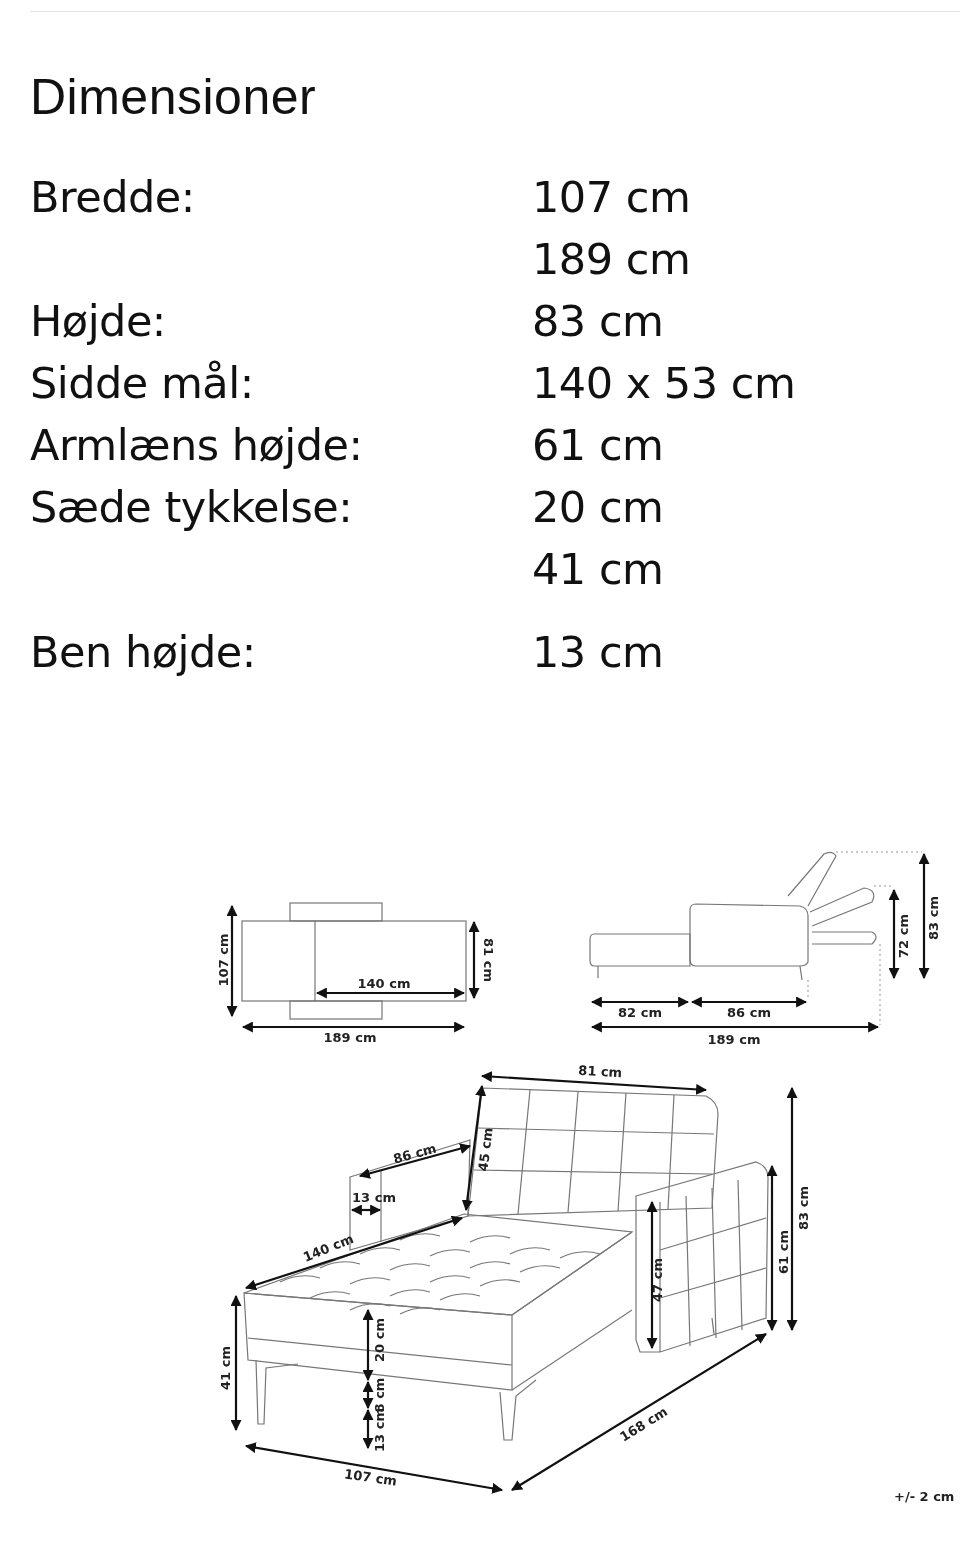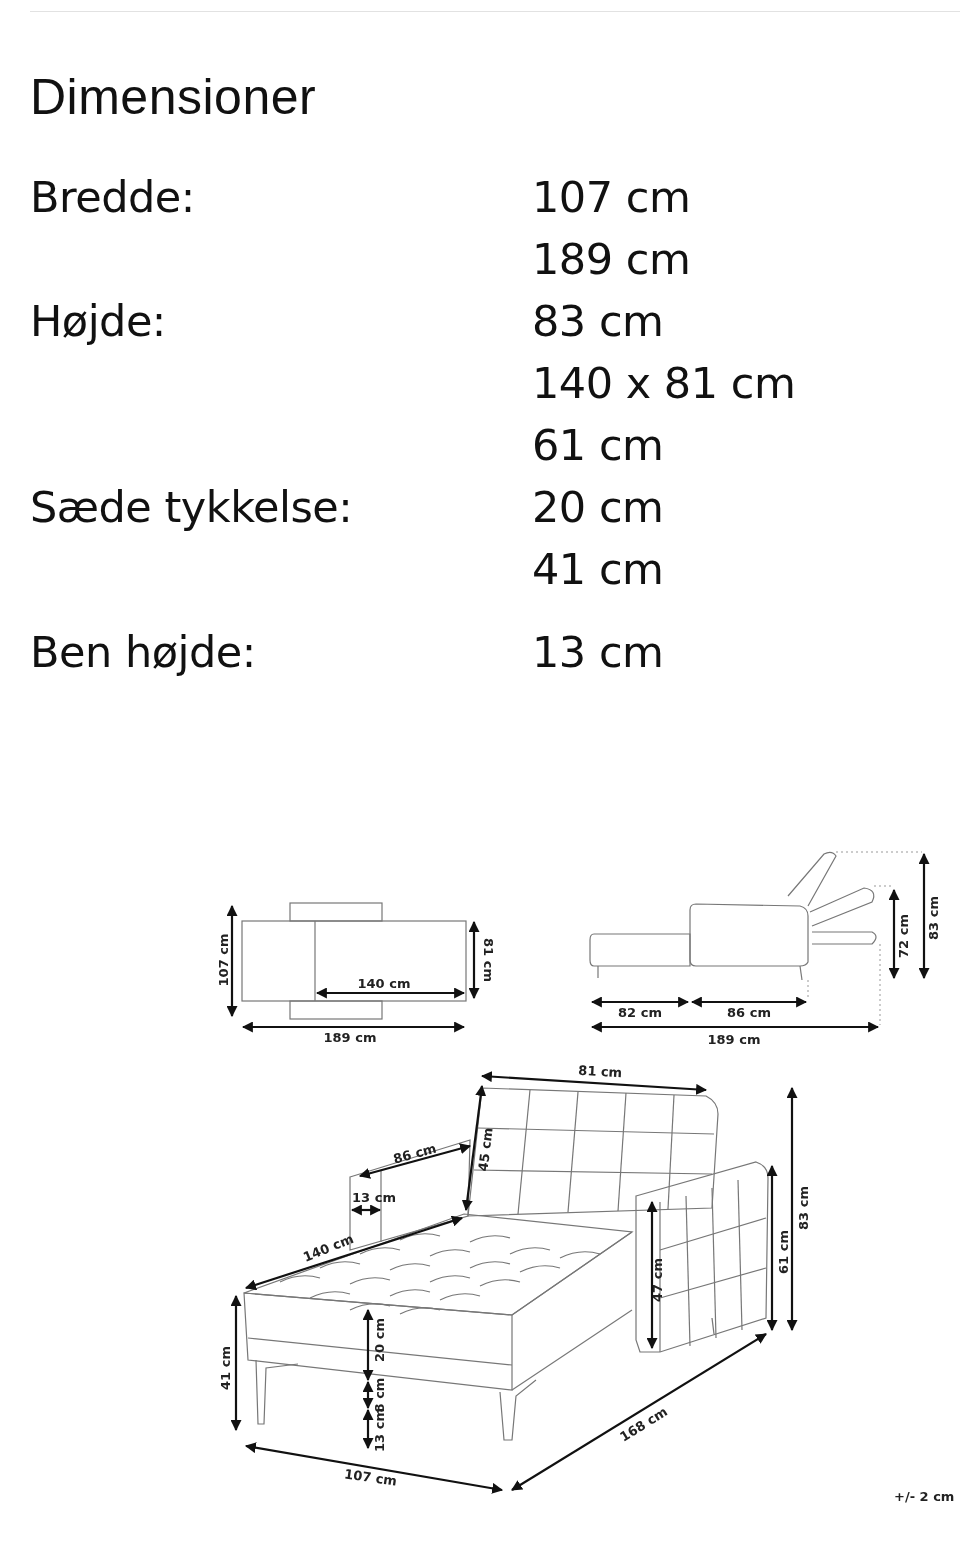--- a/index.html
+++ b/index.html
@@ -31,23 +31,25 @@
     <span class="spec-value">107 cm</span>
   </div>
   <div class="spec-row" style="top:62px">
     <span class="spec-value">189 cm</span>
   </div>
   <div class="spec-row" style="top:124px">
     <span class="spec-label">Højde:</span>
     <span class="spec-value">83 cm</span>
   </div>
   <div class="spec-row" style="top:186px">
-    <span class="spec-value">140 x 81 cm</span>
+    <span class="spec-label">Sidde mål:</span>
+    <span class="spec-value">140 x 53 cm</span>
   </div>
   <div class="spec-row" style="top:248px">
+    <span class="spec-label">Armlæns højde:</span>
     <span class="spec-value">61 cm</span>
   </div>
   <div class="spec-row" style="top:310px">
     <span class="spec-label">Sæde tykkelse:</span>
     <span class="spec-value">20 cm</span>
   </div>
   <div class="spec-row" style="top:372px">
     <span class="spec-value">41 cm</span>
   </div>
   <div class="spec-row" style="top:455px">

